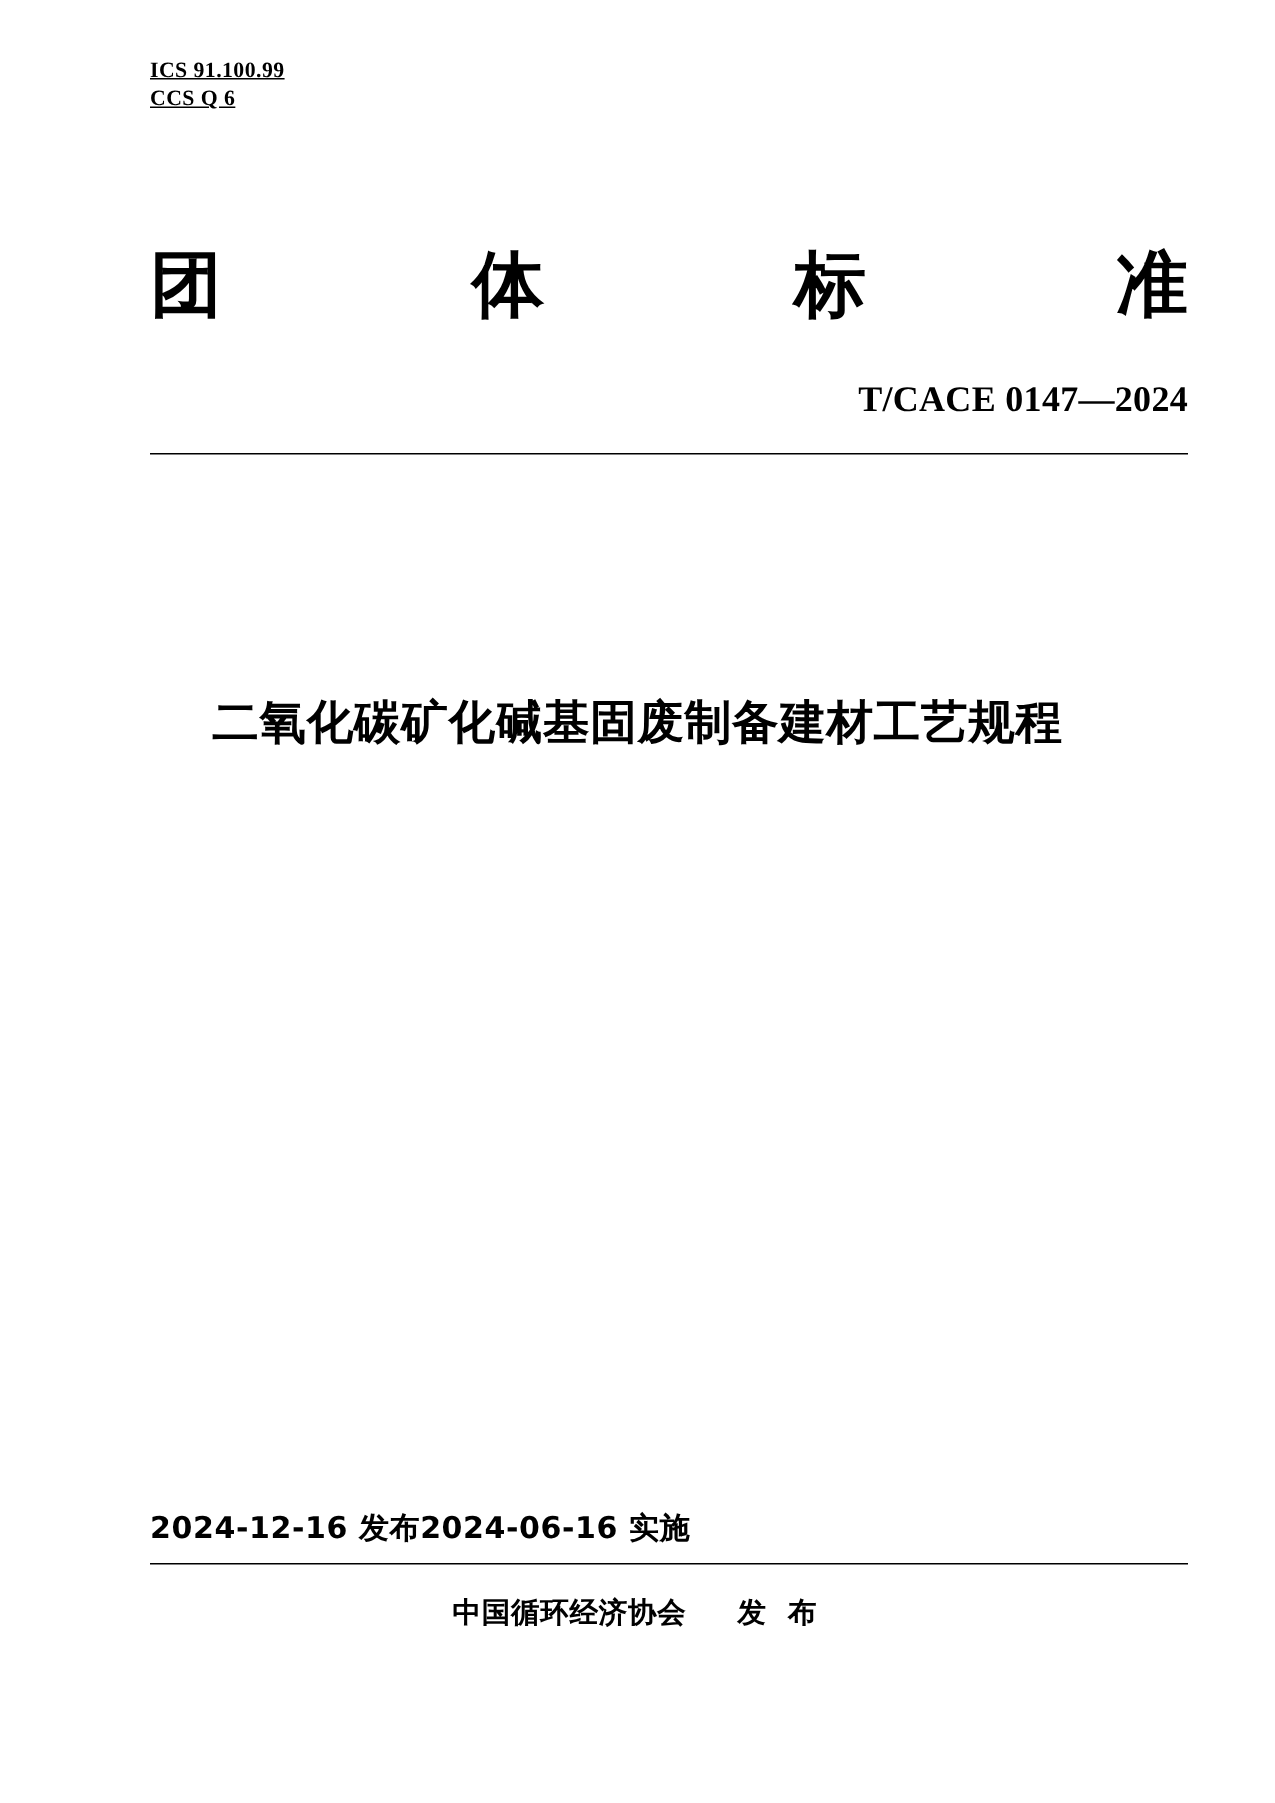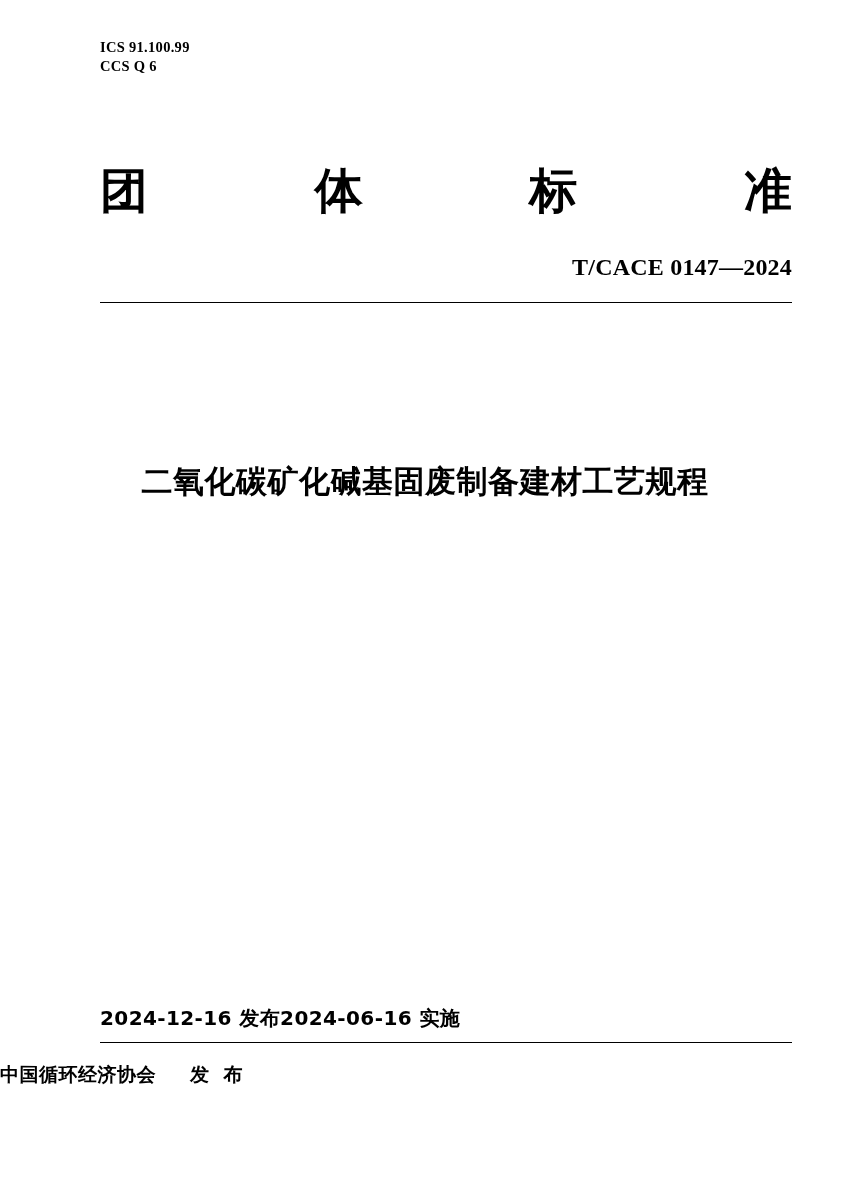--- a/index.html
+++ b/index.html
@@ -25,20 +25,21 @@
   
   .codes {
     position: absolute;
     left: 100px;
     top: 38px;
     font-family: "Liberation Serif", serif;
     font-weight: bold;
     font-size: 14.5px;
     line-height: 19px;
     letter-spacing: 0.3px;
+    text-decoration: underline;
   }
   .codes div { white-space: pre; }
 
   
   .std-title {
     position: absolute;
     left: 100px;
     top: 160px;
     width: 692px;
     display: flex;
@@ -119,20 +120,21 @@
     font-size: 20px;
     letter-spacing: 0.4px;
   }
 
   
   .publisher {
     position: absolute;
     left: 0;
     right: 0;
     top: 1062px;
+    text-align: center;
     font-family: "DejaVu Sans", sans-serif;
     font-weight: bold;
     font-size: 19px;
     letter-spacing: 0.5px;
   }
   .publisher .gap { display: inline-block; width: 34px; }
   .publisher .spaced { letter-spacing: 4px; }
 </style>
 </head>
 <body>

